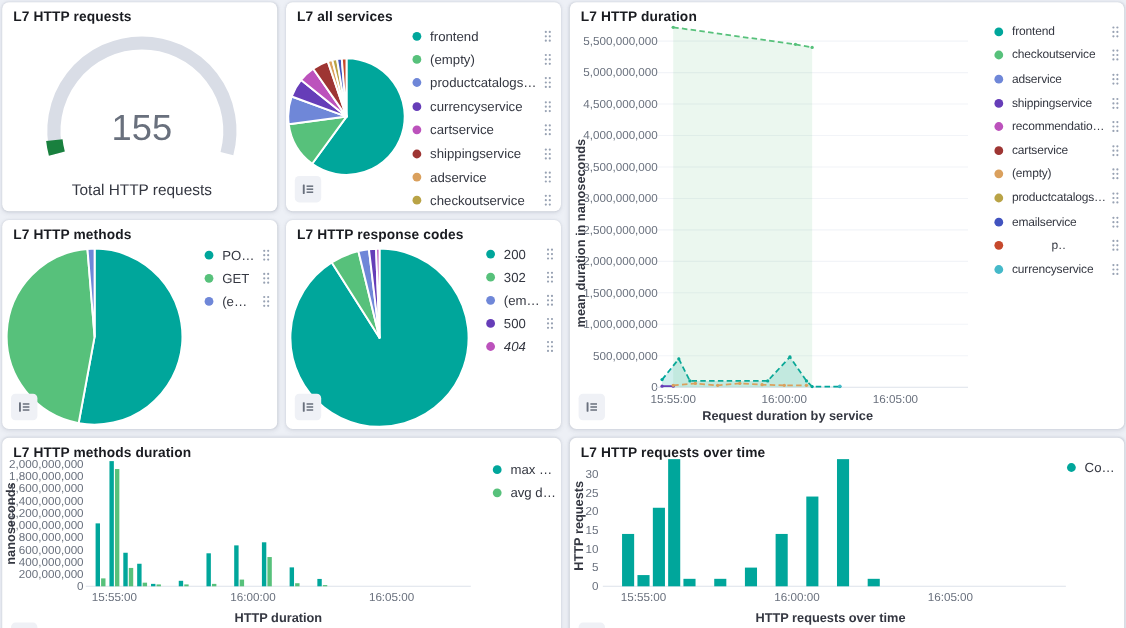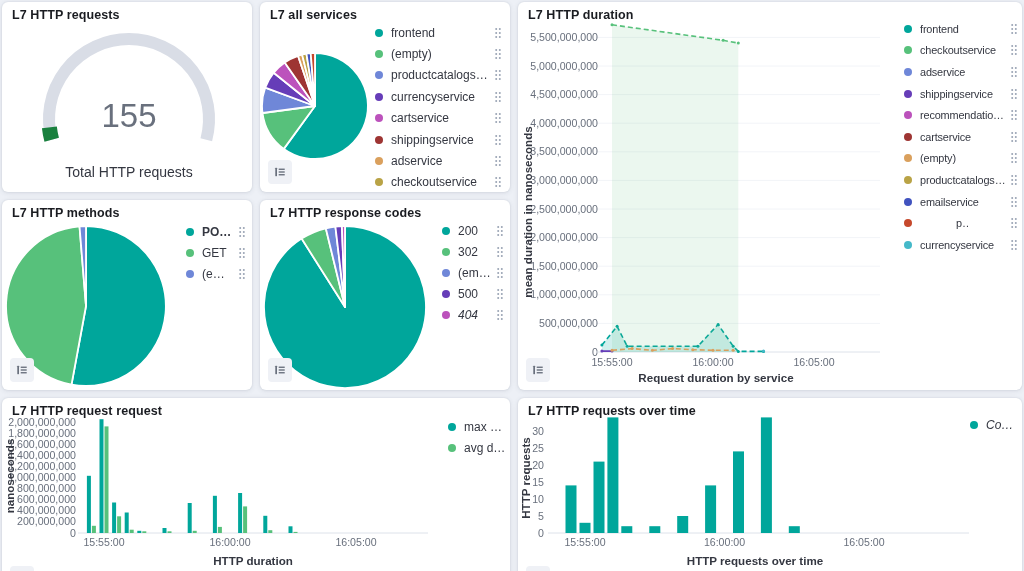--- a/index.html
+++ b/index.html
@@ -412,21 +412,21 @@
   </section>
 
   <section class="panel pa-methods">
     <h3 class="ptitle">L7 HTTP methods</h3>
     <svg class="chart" width="250" height="190" viewBox="0 0 250 190">
         <path d="M84,106 L84.0,26.0 A80,80 0 1 1 69.5,184.7 Z" fill="#00A69B" stroke="#fff" stroke-width="1.8" stroke-linejoin="round"></path>
         <path d="M84,106 L69.5,184.7 A80,80 0 0 1 77.5,26.3 Z" fill="#57C17B" stroke="#fff" stroke-width="1.8" stroke-linejoin="round"></path>
         <path d="M84,106 L77.5,26.3 A80,80 0 0 1 84.0,26.0 Z" fill="#6F87D8" stroke="#fff" stroke-width="1.8" stroke-linejoin="round"></path>
       </svg>
     <div class="legend" style="left: 184px; top: 21px; right: 6px;">
-        <div class="li" style="height: 21px; font-weight: bold;">
+        <div class="li" style="height: 21px;">
           <span class="ldot" style="background: rgb(0, 166, 155);"></span>
           <span class="lname">POST</span>
           <span class="kebab">
             <svg width="8" height="14" viewBox="0 0 8 14">
               <circle cx="2.2" cy="3" r="1" fill="#98a2b3"></circle>
               <circle cx="5.8" cy="3" r="1" fill="#98a2b3"></circle>
               <circle cx="2.2" cy="7" r="1" fill="#98a2b3"></circle>
               <circle cx="5.8" cy="7" r="1" fill="#98a2b3"></circle>
               <circle cx="2.2" cy="11" r="1" fill="#98a2b3"></circle>
               <circle cx="5.8" cy="11" r="1" fill="#98a2b3"></circle>
@@ -557,21 +557,21 @@
         <svg width="14" height="14" viewBox="0 0 14 14">
           <rect x="1.5" y="2" width="2" height="10" rx="0.5" fill="#69707d"></rect>
           <rect x="5.5" y="3" width="7" height="1.6" fill="#69707d"></rect>
           <rect x="5.5" y="6.2" width="7" height="1.6" fill="#69707d"></rect>
           <rect x="5.5" y="9.4" width="7" height="1.6" fill="#69707d"></rect>
         </svg>
       </button>
   </section>
 
   <section class="panel pa-reqdur">
-    <h3 class="ptitle">L7 HTTP request request</h3>
+    <h3 class="ptitle">L7 HTTP methods duration</h3>
     <svg class="chart" width="508" height="200" viewBox="0 0 508 200">
         <text x="74" y="138.5" class="tick" text-anchor="end">0</text>
         <text x="74" y="127.4" class="tick" text-anchor="end">200,000,000</text>
         <text x="74" y="116.3" class="tick" text-anchor="end">400,000,000</text>
         <text x="74" y="105.2" class="tick" text-anchor="end">600,000,000</text>
         <text x="74" y="94.1" class="tick" text-anchor="end">800,000,000</text>
         <text x="74" y="83" class="tick" text-anchor="end">1,000,000,000</text>
         <text x="74" y="71.9" class="tick" text-anchor="end">1,200,000,000</text>
         <text x="74" y="60.8" class="tick" text-anchor="end">1,400,000,000</text>
         <text x="74" y="49.7" class="tick" text-anchor="end">1,600,000,000</text>
@@ -641,21 +641,21 @@
         <rect x="89.4" y="19.4" width="11" height="115.6" fill="#00A69B"></rect>
         <rect x="103.3" y="128.2" width="11" height="6.8" fill="#00A69B"></rect>
         <rect x="131.3" y="128.2" width="11" height="6.8" fill="#00A69B"></rect>
         <rect x="159.2" y="118.0" width="11" height="17.0" fill="#00A69B"></rect>
         <rect x="187.1" y="87.4" width="11" height="47.6" fill="#00A69B"></rect>
         <rect x="215.0" y="53.4" width="11" height="81.6" fill="#00A69B"></rect>
         <rect x="242.9" y="19.4" width="11" height="115.6" fill="#00A69B"></rect>
         <rect x="270.8" y="128.2" width="11" height="6.8" fill="#00A69B"></rect>
       </svg>
     <div class="legend" style="left: 452px; top: 16px; right: 4px;">
-        <div class="li" style="height: 21px; font-style: italic;">
+        <div class="li" style="height: 21px;">
           <span class="ldot" style="background: rgb(0, 166, 155);"></span>
           <span class="lname">Count</span>
         </div>
       </div>
     <button class="ltoggle"></button>
   </section>
 
 </div>
 
 </body></html>

